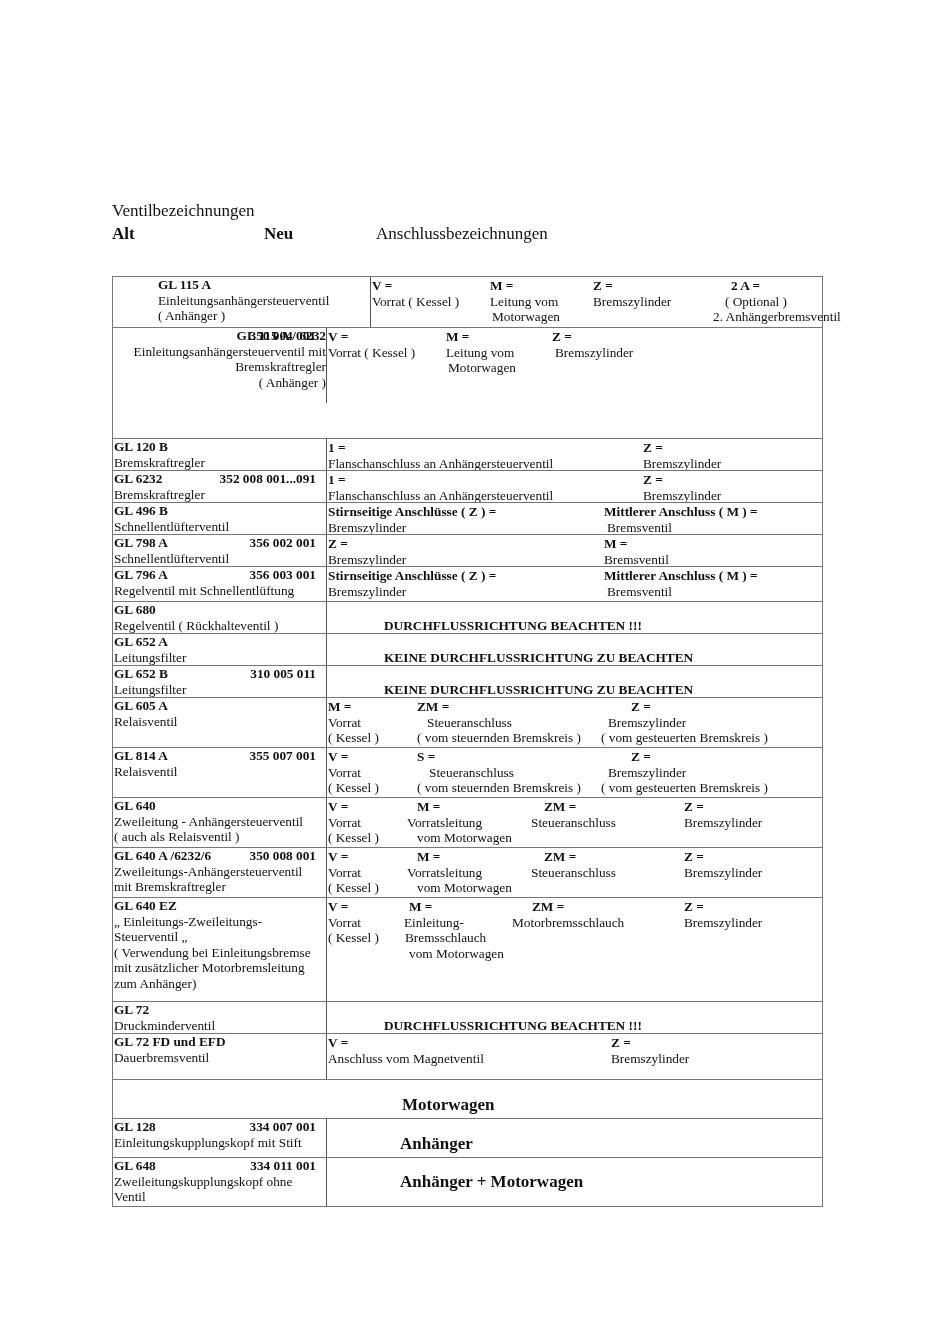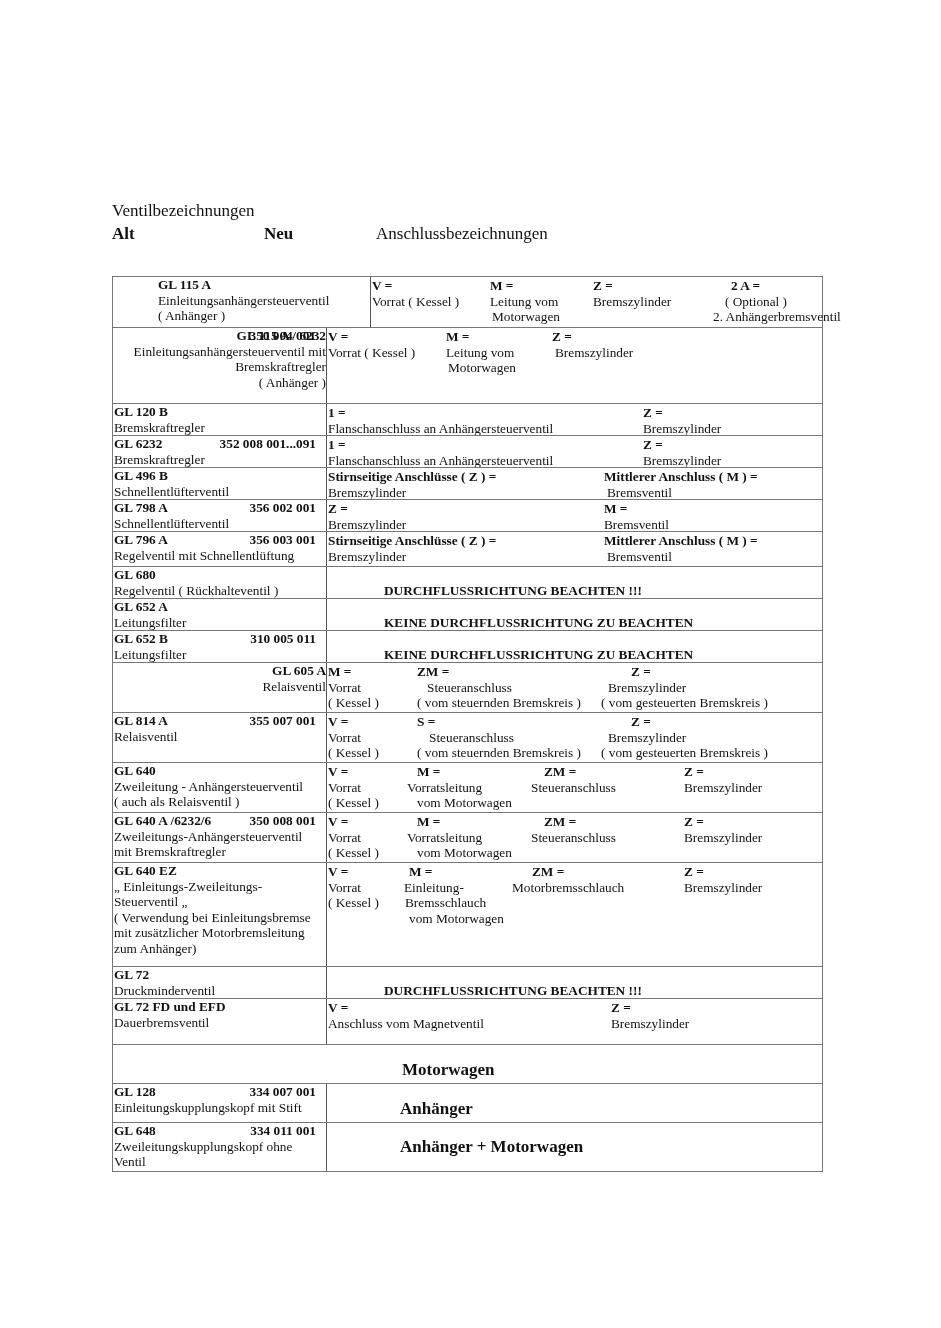--- a/index.html
+++ b/index.html
@@ -58,21 +58,21 @@
       <div class="right">
         <div class="t" style="left: 1px; top: 1px;"><b>V =</b></div>
         <div class="t" style="left: 1px; top: 16.6px;">Vorrat ( Kessel )</div>
         <div class="t" style="left: 119px; top: 1px;"><b>M =</b></div>
         <div class="t" style="left: 119px; top: 16.6px;">Leitung vom</div>
         <div class="t" style="left: 121px; top: 32.2px;">Motorwagen</div>
         <div class="t" style="left: 225px; top: 1px;"><b>Z =</b></div>
         <div class="t" style="left: 228px; top: 16.6px;">Bremszylinder</div>
       </div>
     </div>
-    <div class="row" style="height: 32px;">
+    <div class="row" style="height: 32px; margin-top: 35px;">
       <div class="left">
         <div class="code">GL 120 B</div>
         <div>Bremskraftregler</div>
       </div>
       <div class="right">
         <div class="t" style="left: 1px; top: 1px;"><b>1 =</b></div>
         <div class="t" style="left: 1px; top: 16.6px;">Flanschanschluss an Anhängersteuerventil</div>
         <div class="t" style="left: 316px; top: 1px;"><b>Z =</b></div>
         <div class="t" style="left: 316px; top: 16.6px;">Bremszylinder</div>
       </div>
@@ -145,21 +145,21 @@
     </div>
     <div class="row" style="height: 32px;">
       <div class="left">
         <div class="code">GL 652 B<span class="num">310 005 011</span></div>
         <div>Leitungsfilter</div>
       </div>
       <div class="right">
         <div class="notice" style="left: 57px; top: 16px;">KEINE  DURCHFLUSSRICHTUNG  ZU  BEACHTEN</div>
       </div>
     </div>
-    <div class="row" style="height: 50px; text-align: right;">
+    <div class="row" style="height: 50px;">
       <div class="left">
         <div class="code">GL 605 A</div>
         <div>Relaisventil</div>
       </div>
       <div class="right">
         <div class="t" style="left: 1px; top: 1px;"><b>M =</b></div>
         <div class="t" style="left: 1px; top: 16.6px;">Vorrat</div>
         <div class="t" style="left: 1px; top: 32.2px;">( Kessel )</div>
         <div class="t" style="left: 90px; top: 1px;"><b>ZM =</b></div>
         <div class="t" style="left: 100px; top: 16.6px;">Steueranschluss</div>

